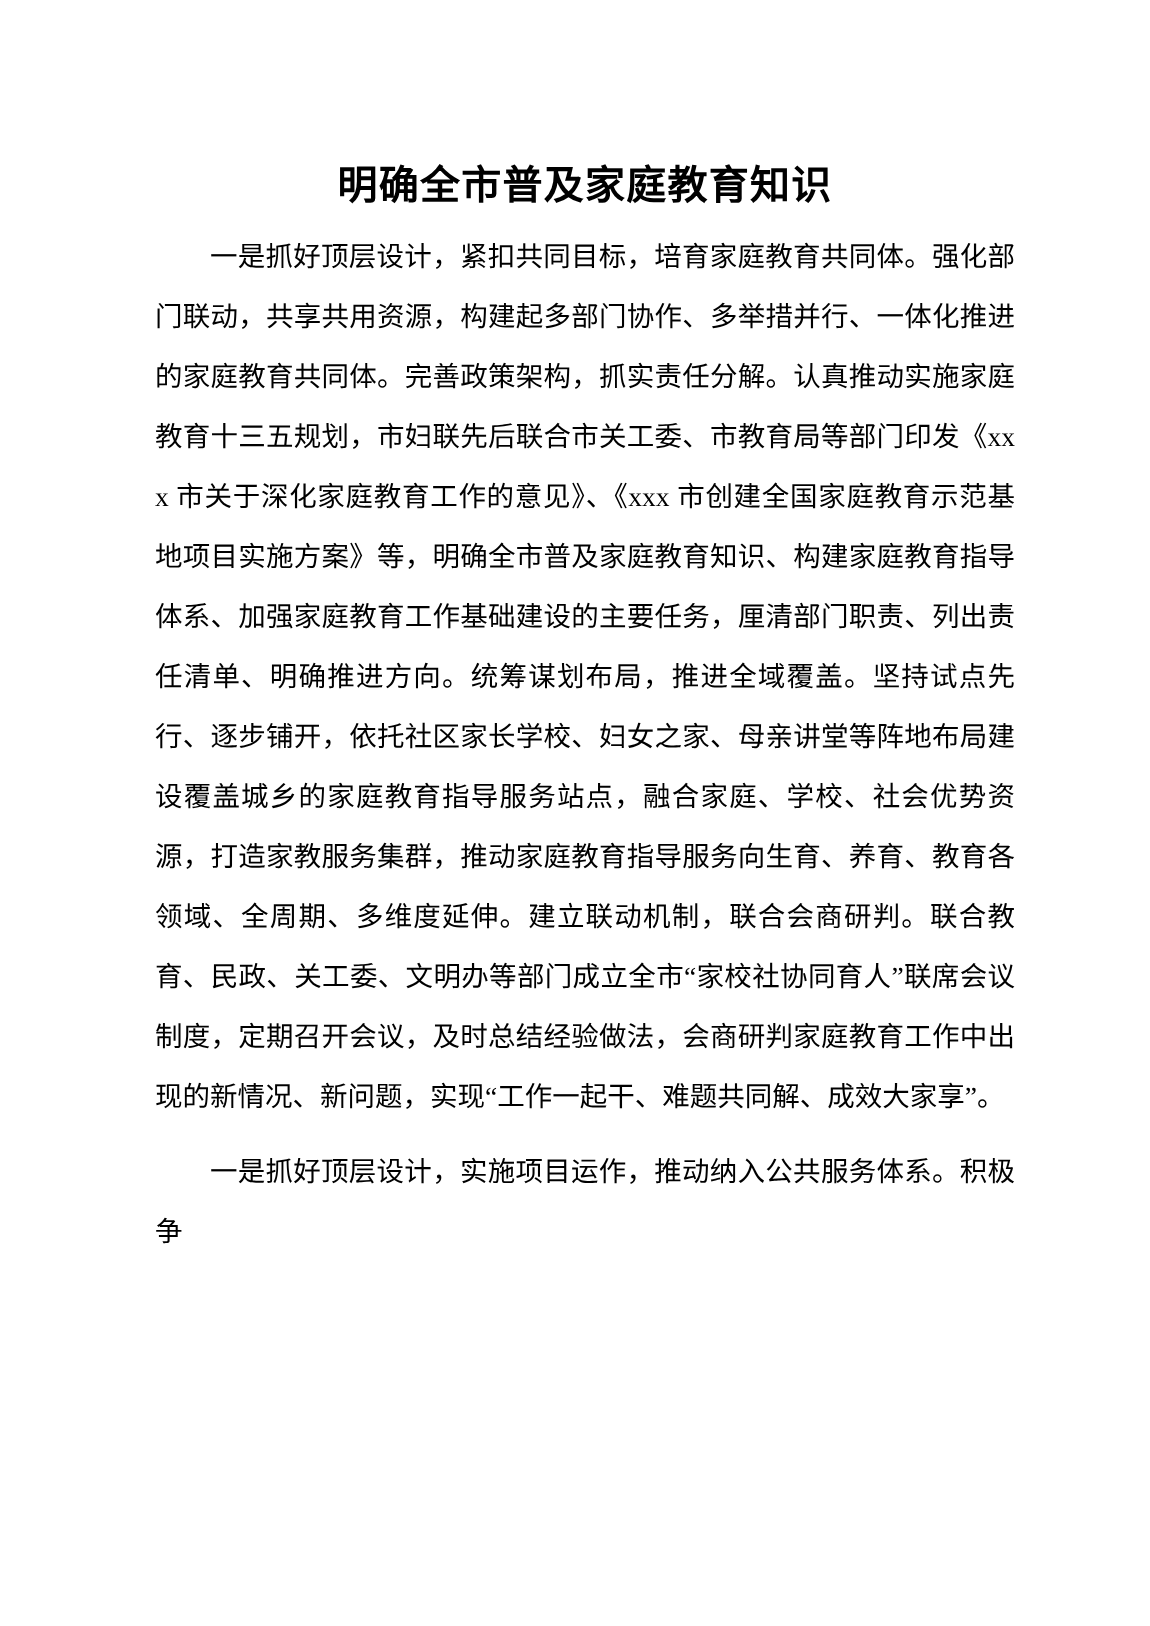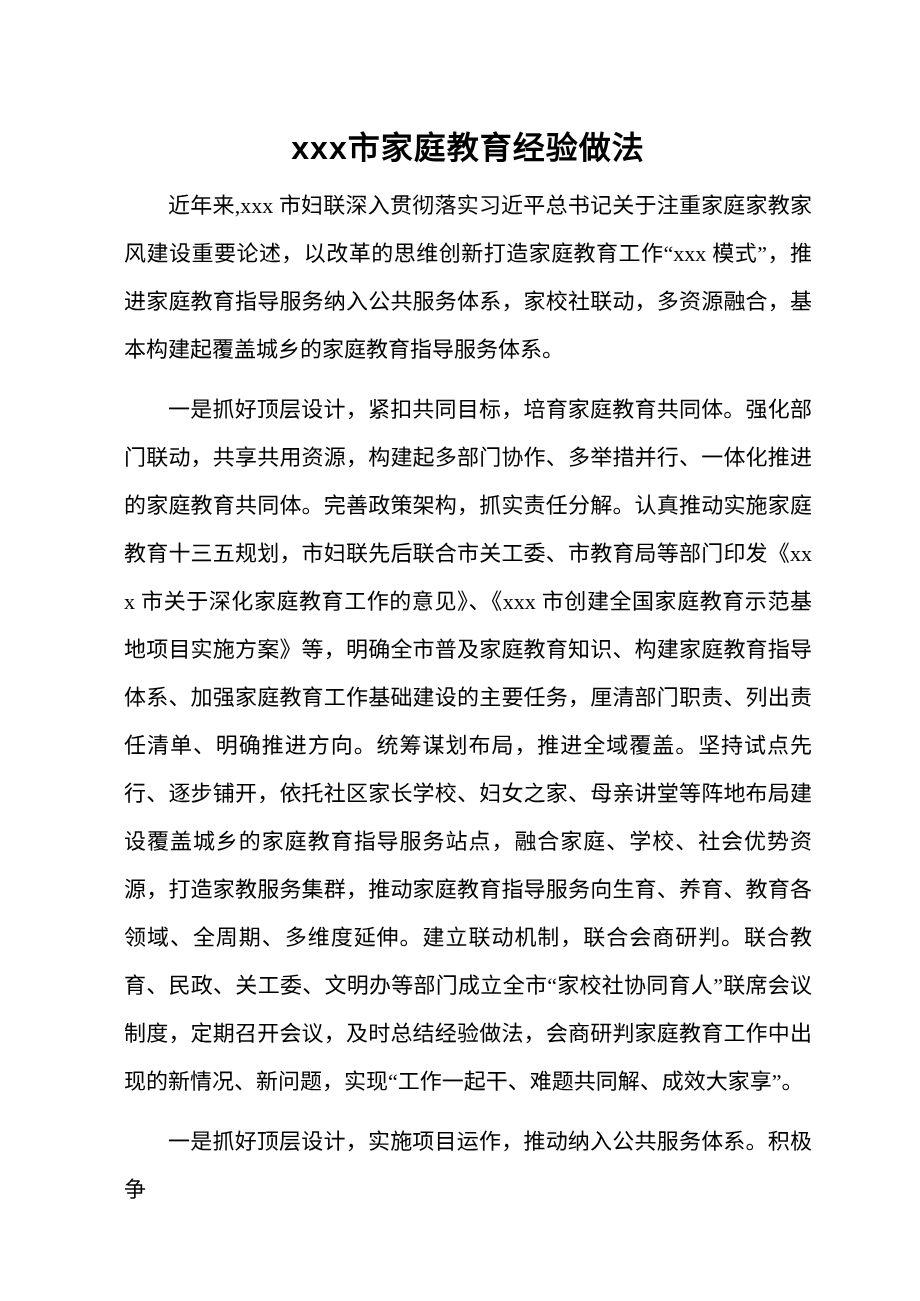--- a/index.html
+++ b/index.html
@@ -39,18 +39,17 @@
     margin: 0 0 12px 0;
     color: #000000;
     word-break: break-all;
   }
 </style>
 </head>
 <body>
 
 <div class="page">
   <div class="content">
-    <h1 class="doc-title">xxx市家庭教育经验做法</h1>
-    <p class="doc-paragraph">近年来,xxx 市妇联深入贯彻落实习近平总书记关于注重家庭家教家风建设重要论述，以改革的思维创新打造家庭教育工作“xxx 模式”，推进家庭教育指导服务纳入公共服务体系，家校社联动，多资源融合，基本构建起覆盖城乡的家庭教育指导服务体系。</p>
+    <h1 class="doc-title">明确全市普及家庭教育知识</h1>
     <p class="doc-paragraph">一是抓好顶层设计，紧扣共同目标，培育家庭教育共同体。强化部门联动，共享共用资源，构建起多部门协作、多举措并行、一体化推进的家庭教育共同体。完善政策架构，抓实责任分解。认真推动实施家庭教育十三五规划，市妇联先后联合市关工委、市教育局等部门印发《xxx 市关于深化家庭教育工作的意见》、《xxx 市创建全国家庭教育示范基地项目实施方案》等，明确全市普及家庭教育知识、构建家庭教育指导体系、加强家庭教育工作基础建设的主要任务，厘清部门职责、列出责任清单、明确推进方向。统筹谋划布局，推进全域覆盖。坚持试点先行、逐步铺开，依托社区家长学校、妇女之家、母亲讲堂等阵地布局建设覆盖城乡的家庭教育指导服务站点，融合家庭、学校、社会优势资源，打造家教服务集群，推动家庭教育指导服务向生育、养育、教育各领域、全周期、多维度延伸。建立联动机制，联合会商研判。联合教育、民政、关工委、文明办等部门成立全市“家校社协同育人”联席会议制度，定期召开会议，及时总结经验做法，会商研判家庭教育工作中出现的新情况、新问题，实现“工作一起干、难题共同解、成效大家享”。</p>
     <p class="doc-paragraph">一是抓好顶层设计，实施项目运作，推动纳入公共服务体系。积极争</p>
   </div>
 </div>
 
 </body></html>

